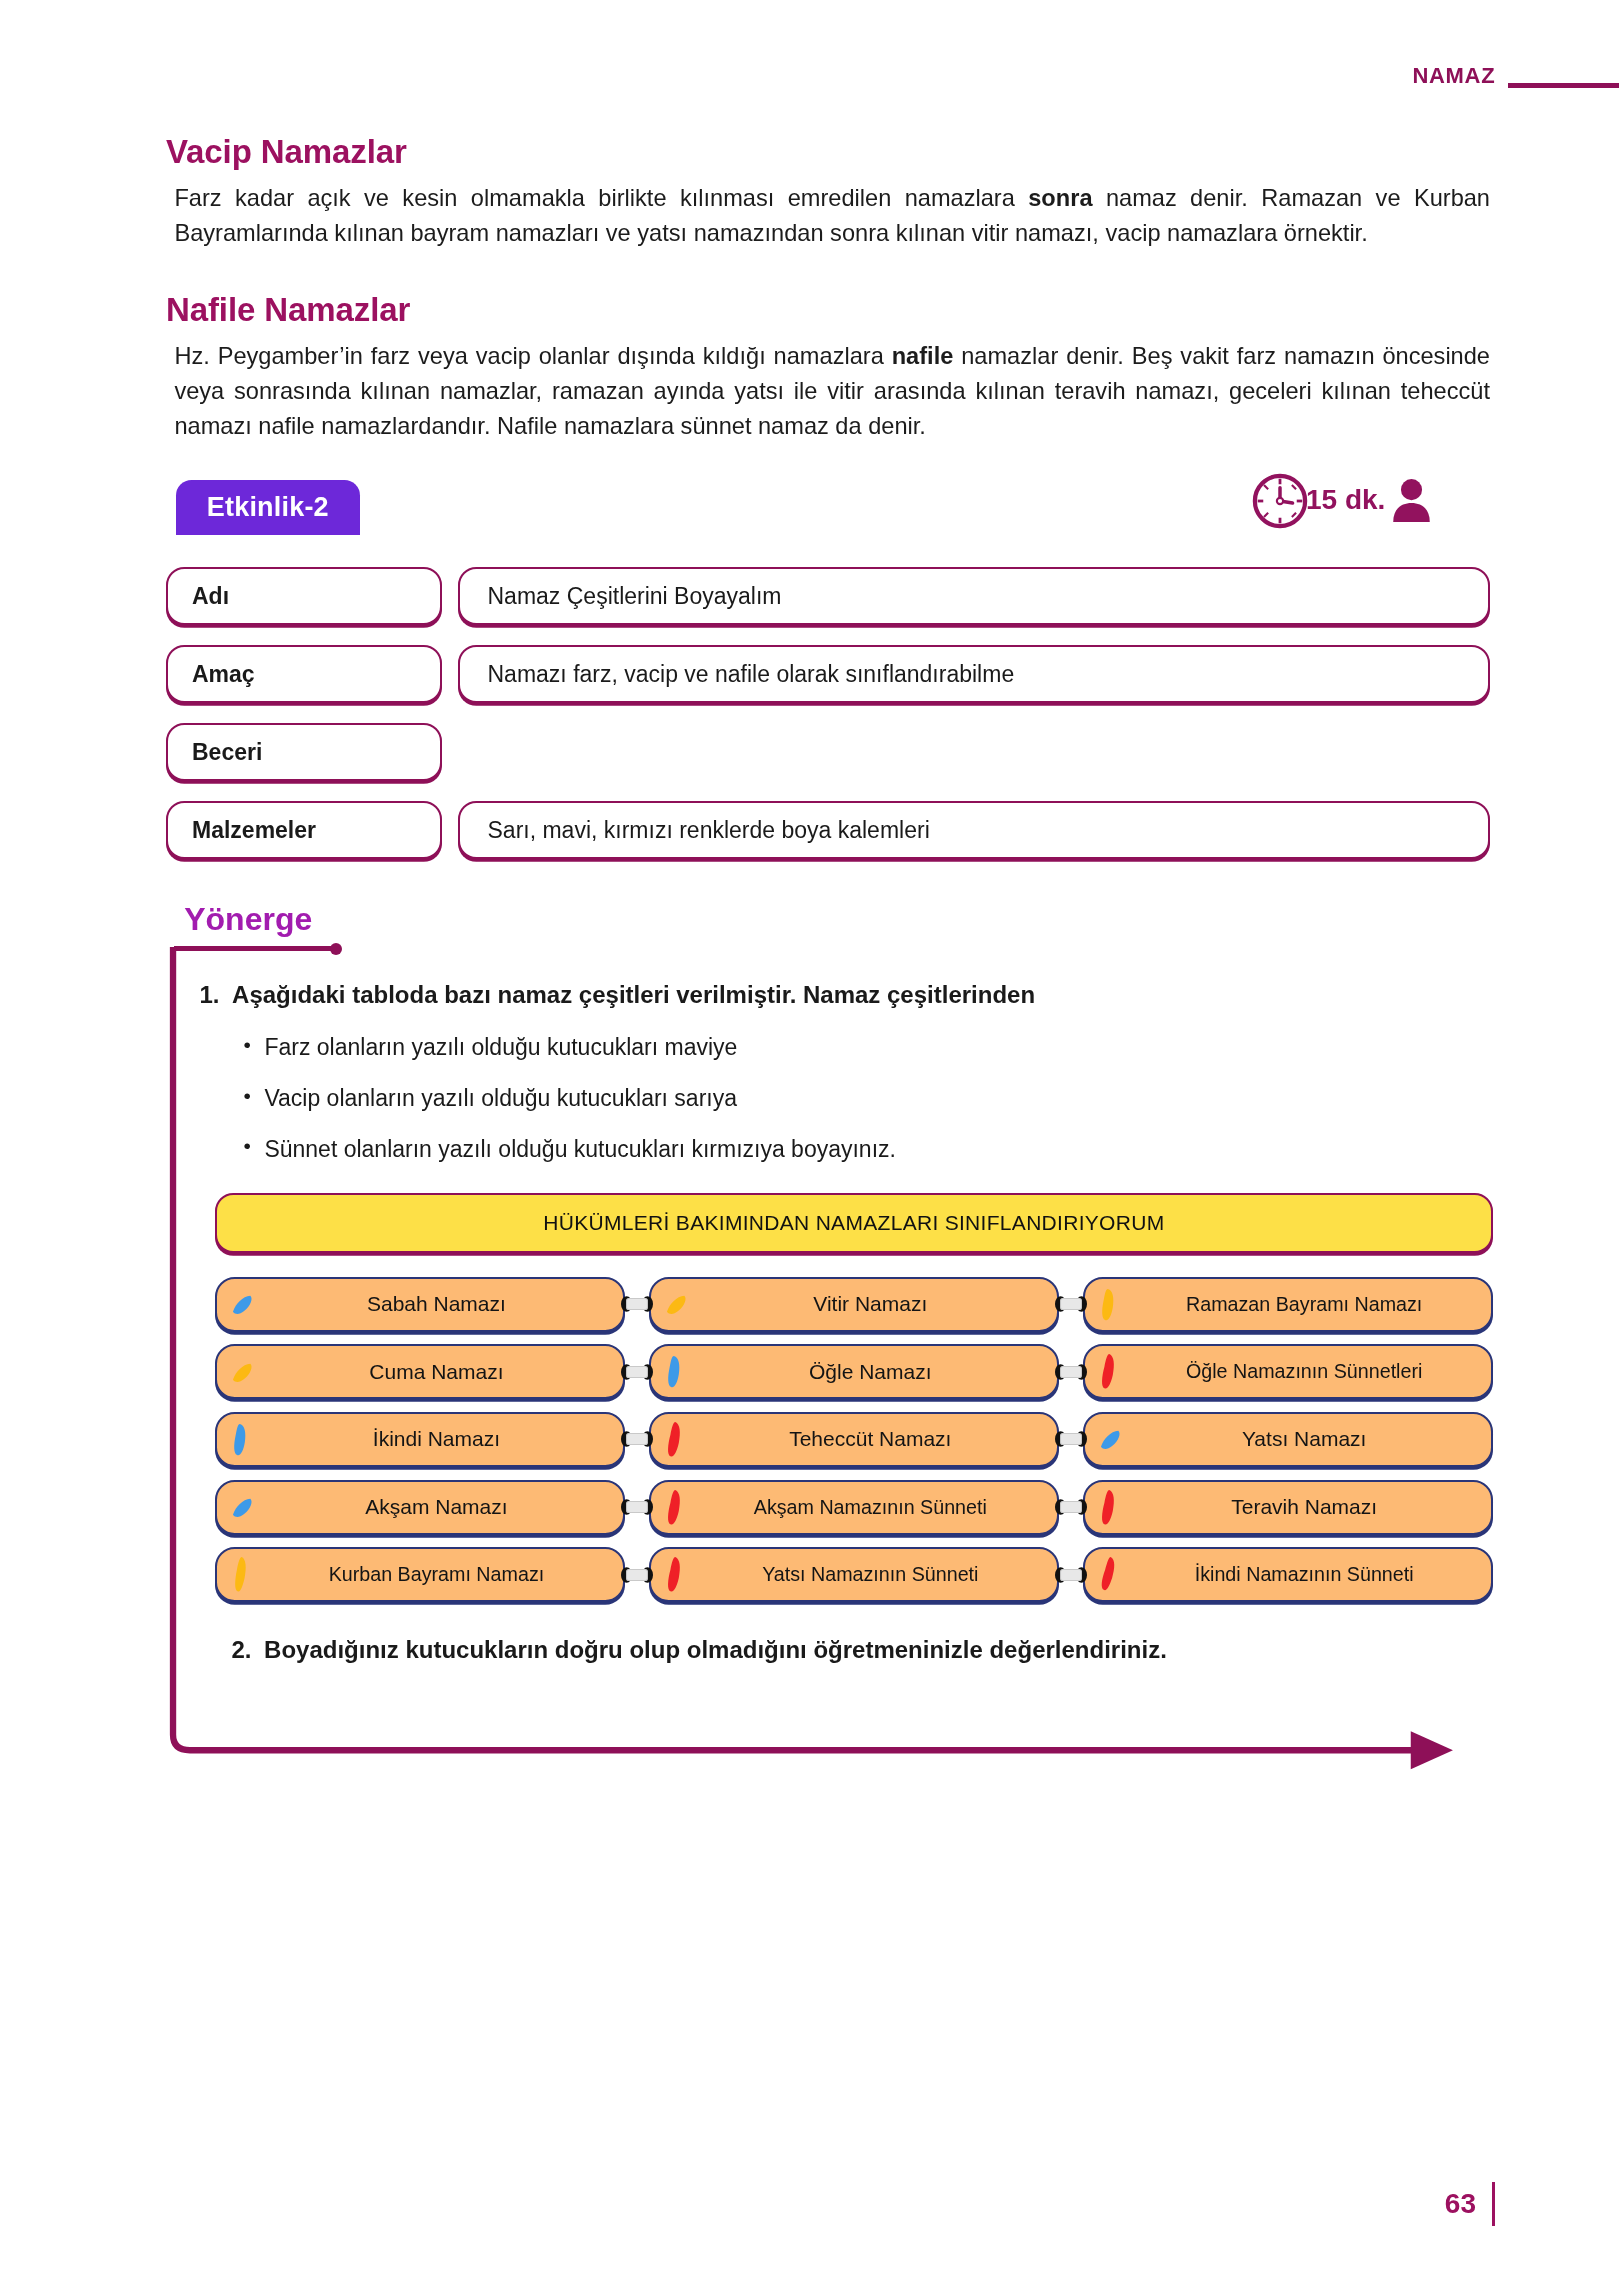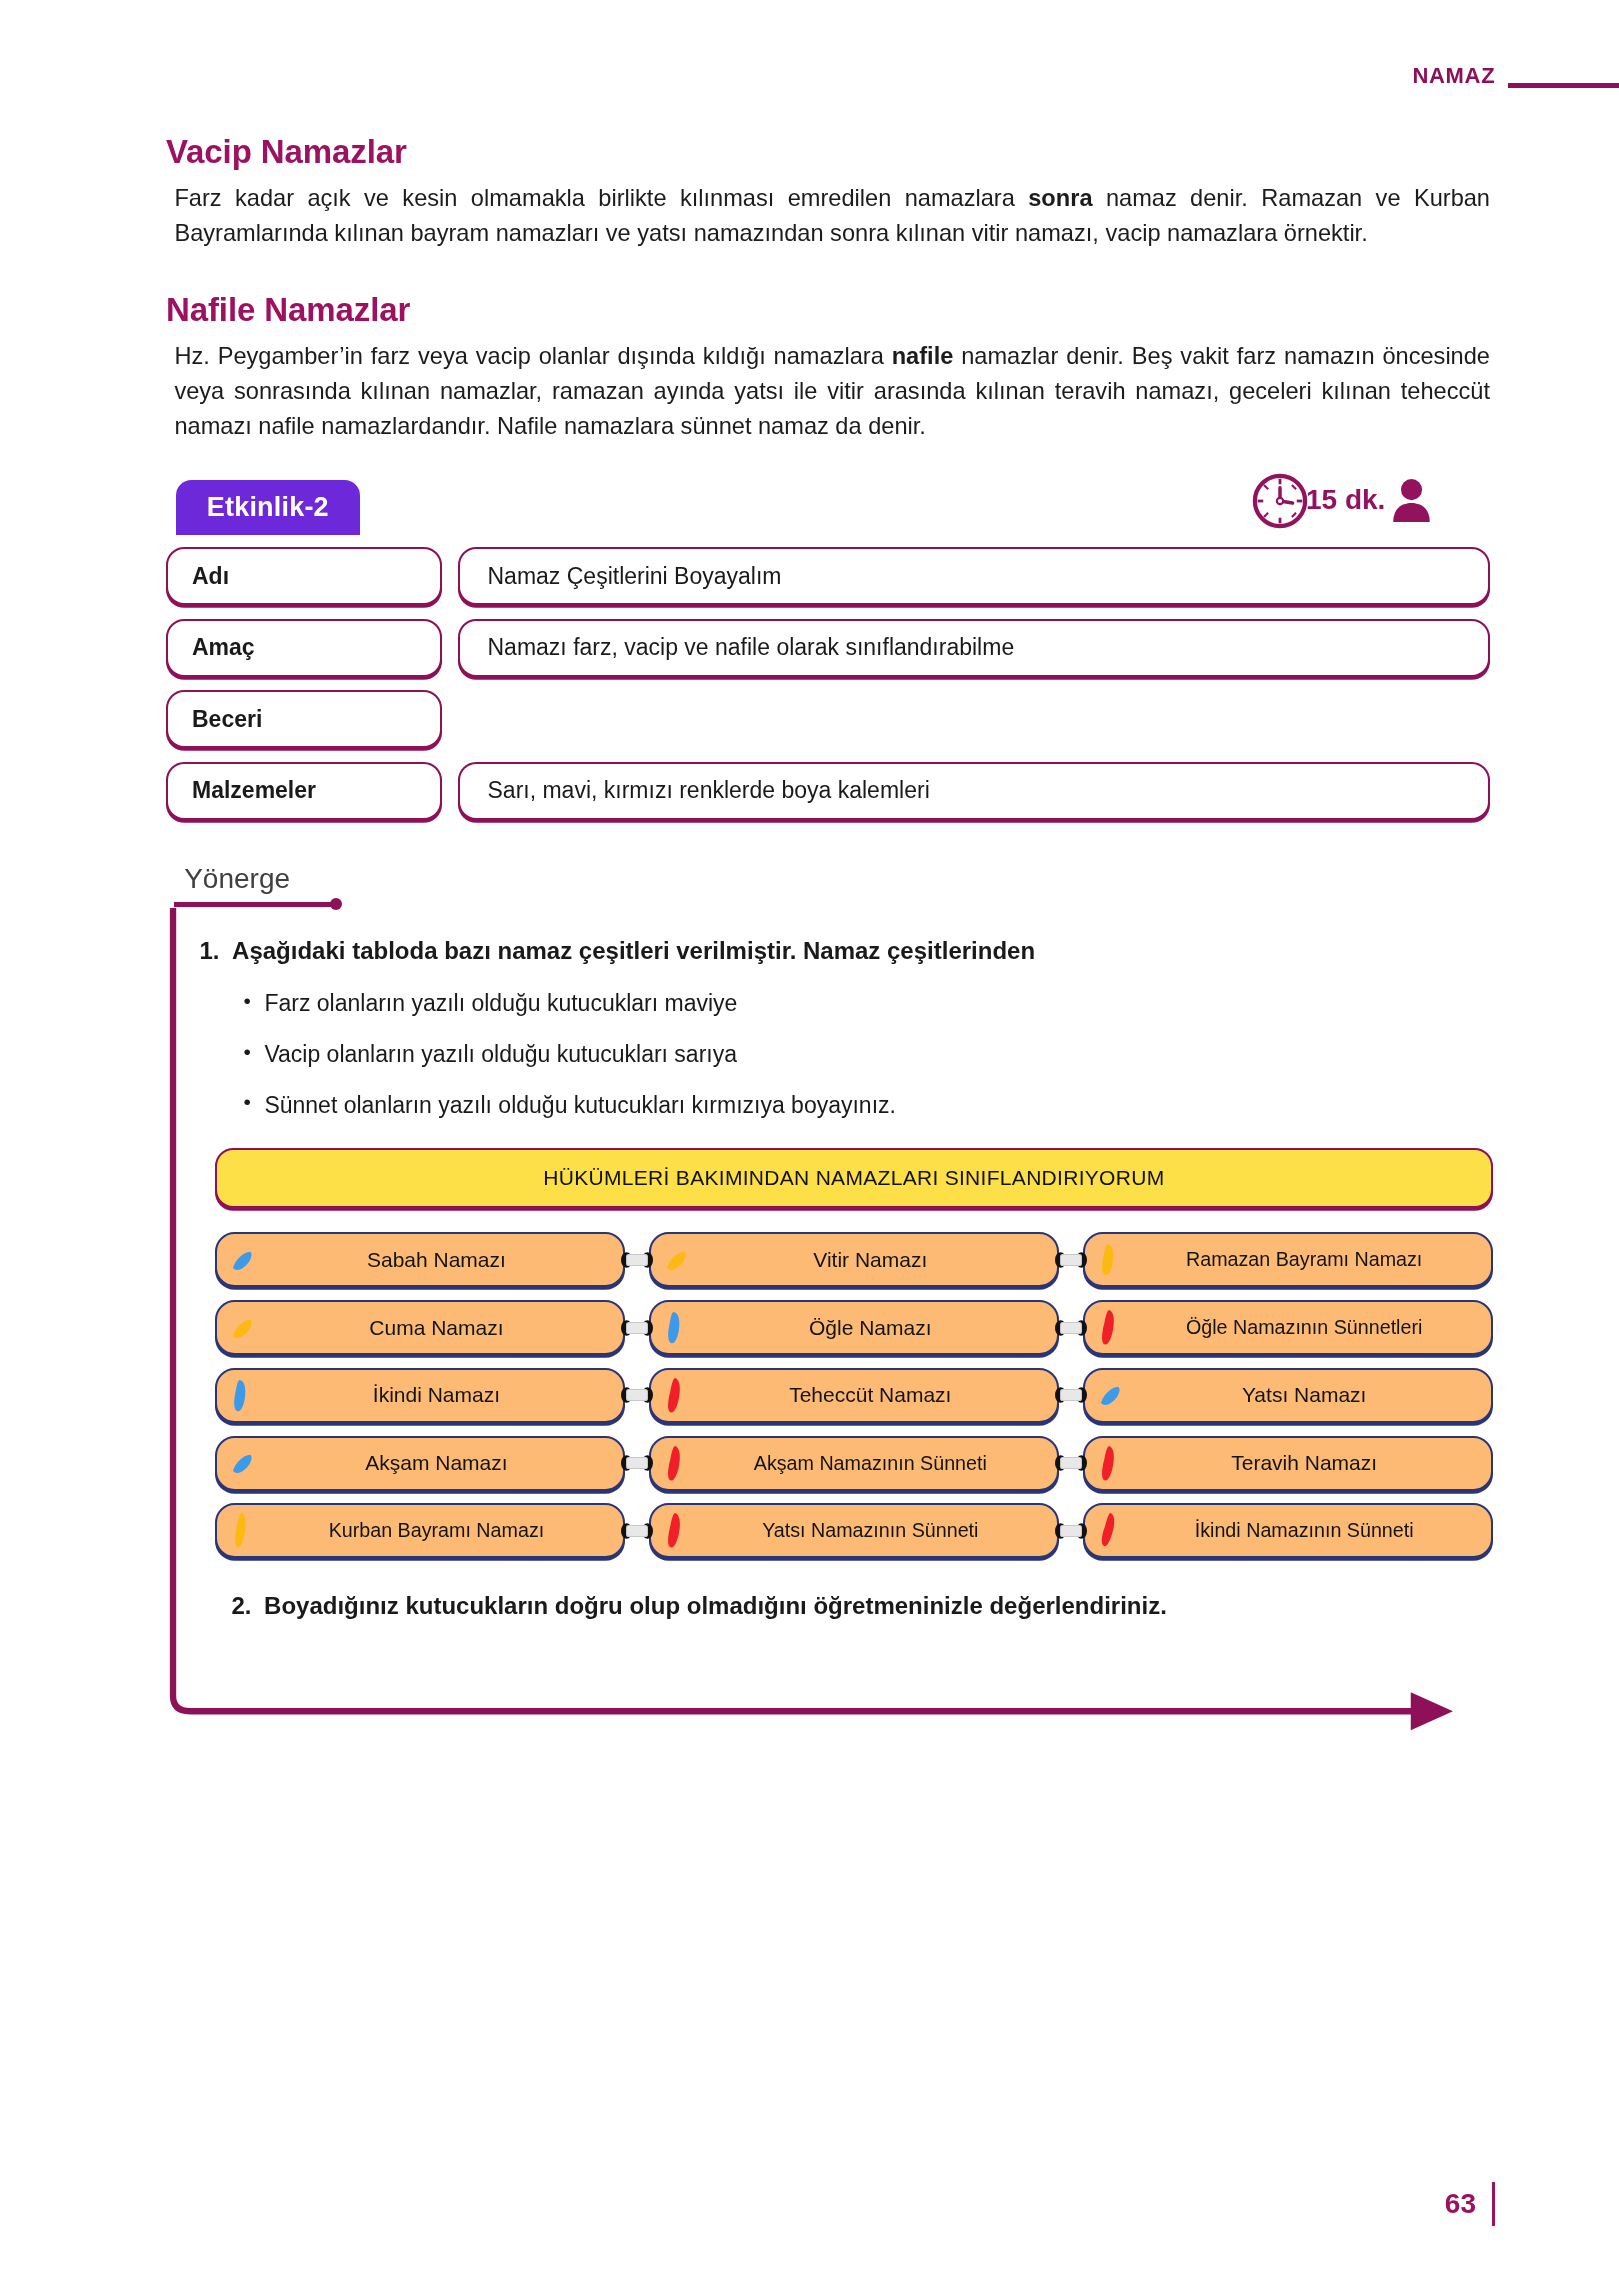--- a/index.html
+++ b/index.html
@@ -106,20 +106,21 @@
     margin-bottom: 2.8px;
   }
   .person-icon { display:block; margin-bottom: 2.8px; margin-left: 2.8px;}
 
   
   .info-table { margin-top: 0; }
   .info-row {
     display: flex;
     align-items: flex-start;
     margin-bottom: 13.4px;
+    margin-top: 20px;
   }
   .info-key, .info-val {
     border: 2.5px solid #8e1058;
     border-radius: 18.3px;
     background: #ffffff;
     display: flex;
     align-items: center;
     box-sizing: border-box;
     box-shadow: 0 2.8px 0 0 #8e1058;
   }
@@ -140,23 +141,23 @@
     font-weight: 400;
   }
 
   
   .yonerge-zone {
     position: relative;
     margin-top: 44px;
     padding-left: 8.4px;
   }
   .yonerge-title {
-    color: #404040;
-    font-size: 28px;
-    font-weight: 400;
+    color: #a21caf;
+    font-size: 32px;
+    font-weight: 700;
     margin: 0 0 0 9.8px;
     display: inline-block;
     line-height: 1.05;
   }
   .yonerge-underline {
     position: relative;
     margin: 5.6px 0 0 0;
     width: 176px;
     height: 11.2px;
   }

